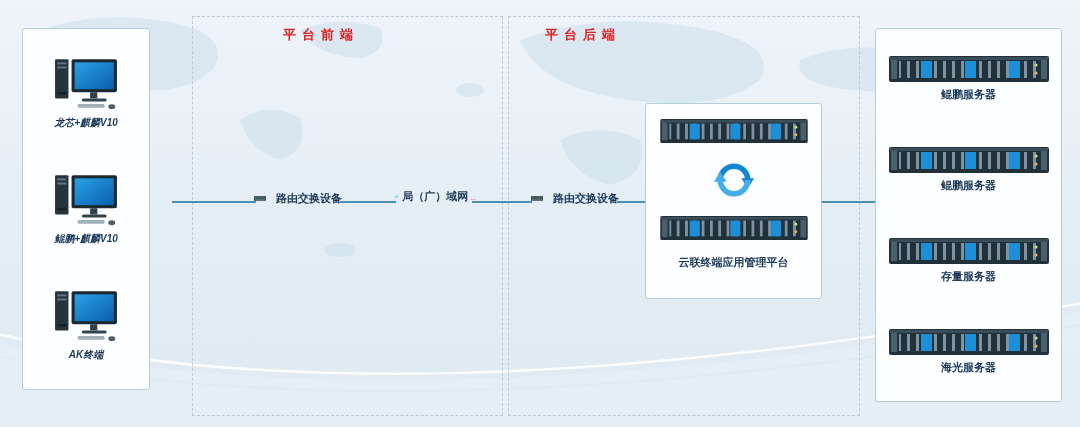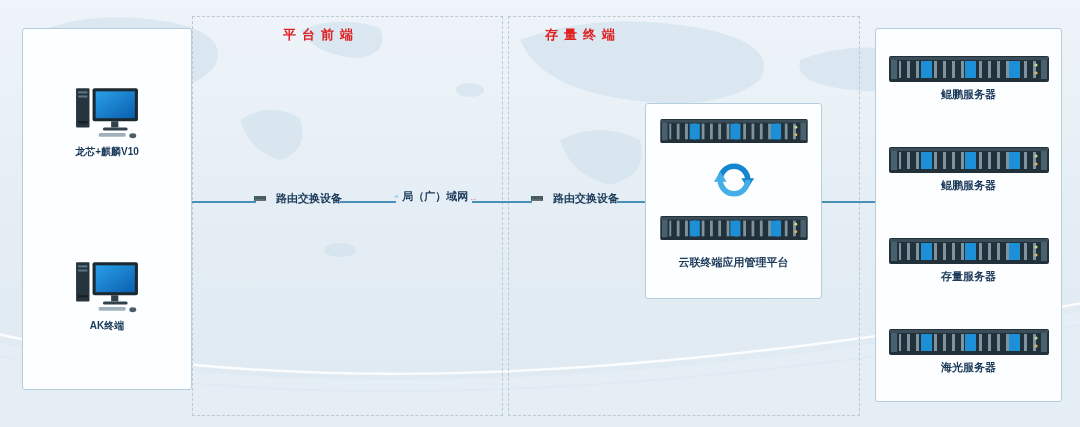--- a/index.html
+++ b/index.html
@@ -8,21 +8,21 @@
     width:1080px;height:427px;
     overflow:hidden;
     font-family:"Liberation Sans", sans-serif;
     background:linear-gradient(180deg,#eef4f9 0%,#e4edf4 55%,#dfe9f1 100%);
   }
   .map-bg{position:absolute;left:0;top:0;width:1080px;height:427px;z-index:0;}
   .panel{
     position:absolute;background:#fdfeff;border:1px solid #b5cede;border-radius:3px;
     box-sizing:border-box;z-index:3;display:flex;flex-direction:column;align-items:center;
   }
-  .terminal-panel{left:22px;top:28px;width:170px;height:362px;justify-content:space-around;padding:6px 0;}
+  .terminal-panel{left:22px;top:28px;width:128px;height:362px;justify-content:space-around;padding:6px 0;font-style:italic;}
   .server-panel{left:875px;top:28px;width:187px;height:374px;justify-content:space-around;padding:4px 0;}
   .platform-panel{left:645px;top:103px;width:177px;height:196px;justify-content:space-between;padding:15px 12px 28px;}
   .region{position:absolute;border:1px dashed #bcc9d1;z-index:1;box-sizing:border-box;}
   .front-region{left:192px;top:16px;width:311px;height:400px;}
   .back-region{left:508px;top:16px;width:352px;height:400px;}
   .region-title{
     position:absolute;top:9px;color:#e02020;font-weight:700;font-size:13px;
     letter-spacing:6px;white-space:nowrap;
   }
   .front-region .region-title{left:90px;}
@@ -145,40 +145,46 @@
     </g>
     <path d="M-20 330 C 250 395, 600 390, 1100 300" stroke="#ffffff" stroke-width="2.5" fill="none" opacity="0.85"></path>
     <path d="M-20 352 C 260 412, 620 404, 1100 322" stroke="#cfe0ec" stroke-width="1.5" fill="none" opacity="0.8"></path>
     <path d="M-20 340 C 250 400, 620 395, 1100 308 L1100 440 L-20 440 Z" fill="#e9f1f7" opacity="0.55"></path>
   </svg>
 
   <div class="region front-region">
     <div class="region-title">平台前端</div>
   </div>
   <div class="region back-region">
-    <div class="region-title">存量终端</div>
+    <div class="region-title">平台后端</div>
   </div>
 
   <div class="connector c1"></div>
   <div class="connector c2"></div>
   <div class="connector c3"></div>
   <div class="connector c4"></div>
   <div class="connector c5"></div>
 
   <div class="panel terminal-panel">
     <div class="terminal-item">
       <svg class="pc-icon" viewBox="0 0 64 52">
           <use href="#sym-pc"></use>
         </svg>
       <div class="node-label small">龙芯+麒麟V10</div>
     </div>
     <div class="terminal-item">
       <svg class="pc-icon" viewBox="0 0 64 52">
           <use href="#sym-pc"></use>
         </svg>
+      <div class="node-label small">鲲鹏+麒麟V10</div>
+    </div>
+    <div class="terminal-item">
+      <svg class="pc-icon" viewBox="0 0 64 52">
+          <use href="#sym-pc"></use>
+        </svg>
       <div class="node-label small">AK终端</div>
     </div>
   </div>
 
   <div class="node router-front">
     <svg class="router-icon" viewBox="0 0 80 34">
         <use href="#sym-router"></use>
       </svg>
     <div class="node-label">路由交换设备</div>
   </div>

